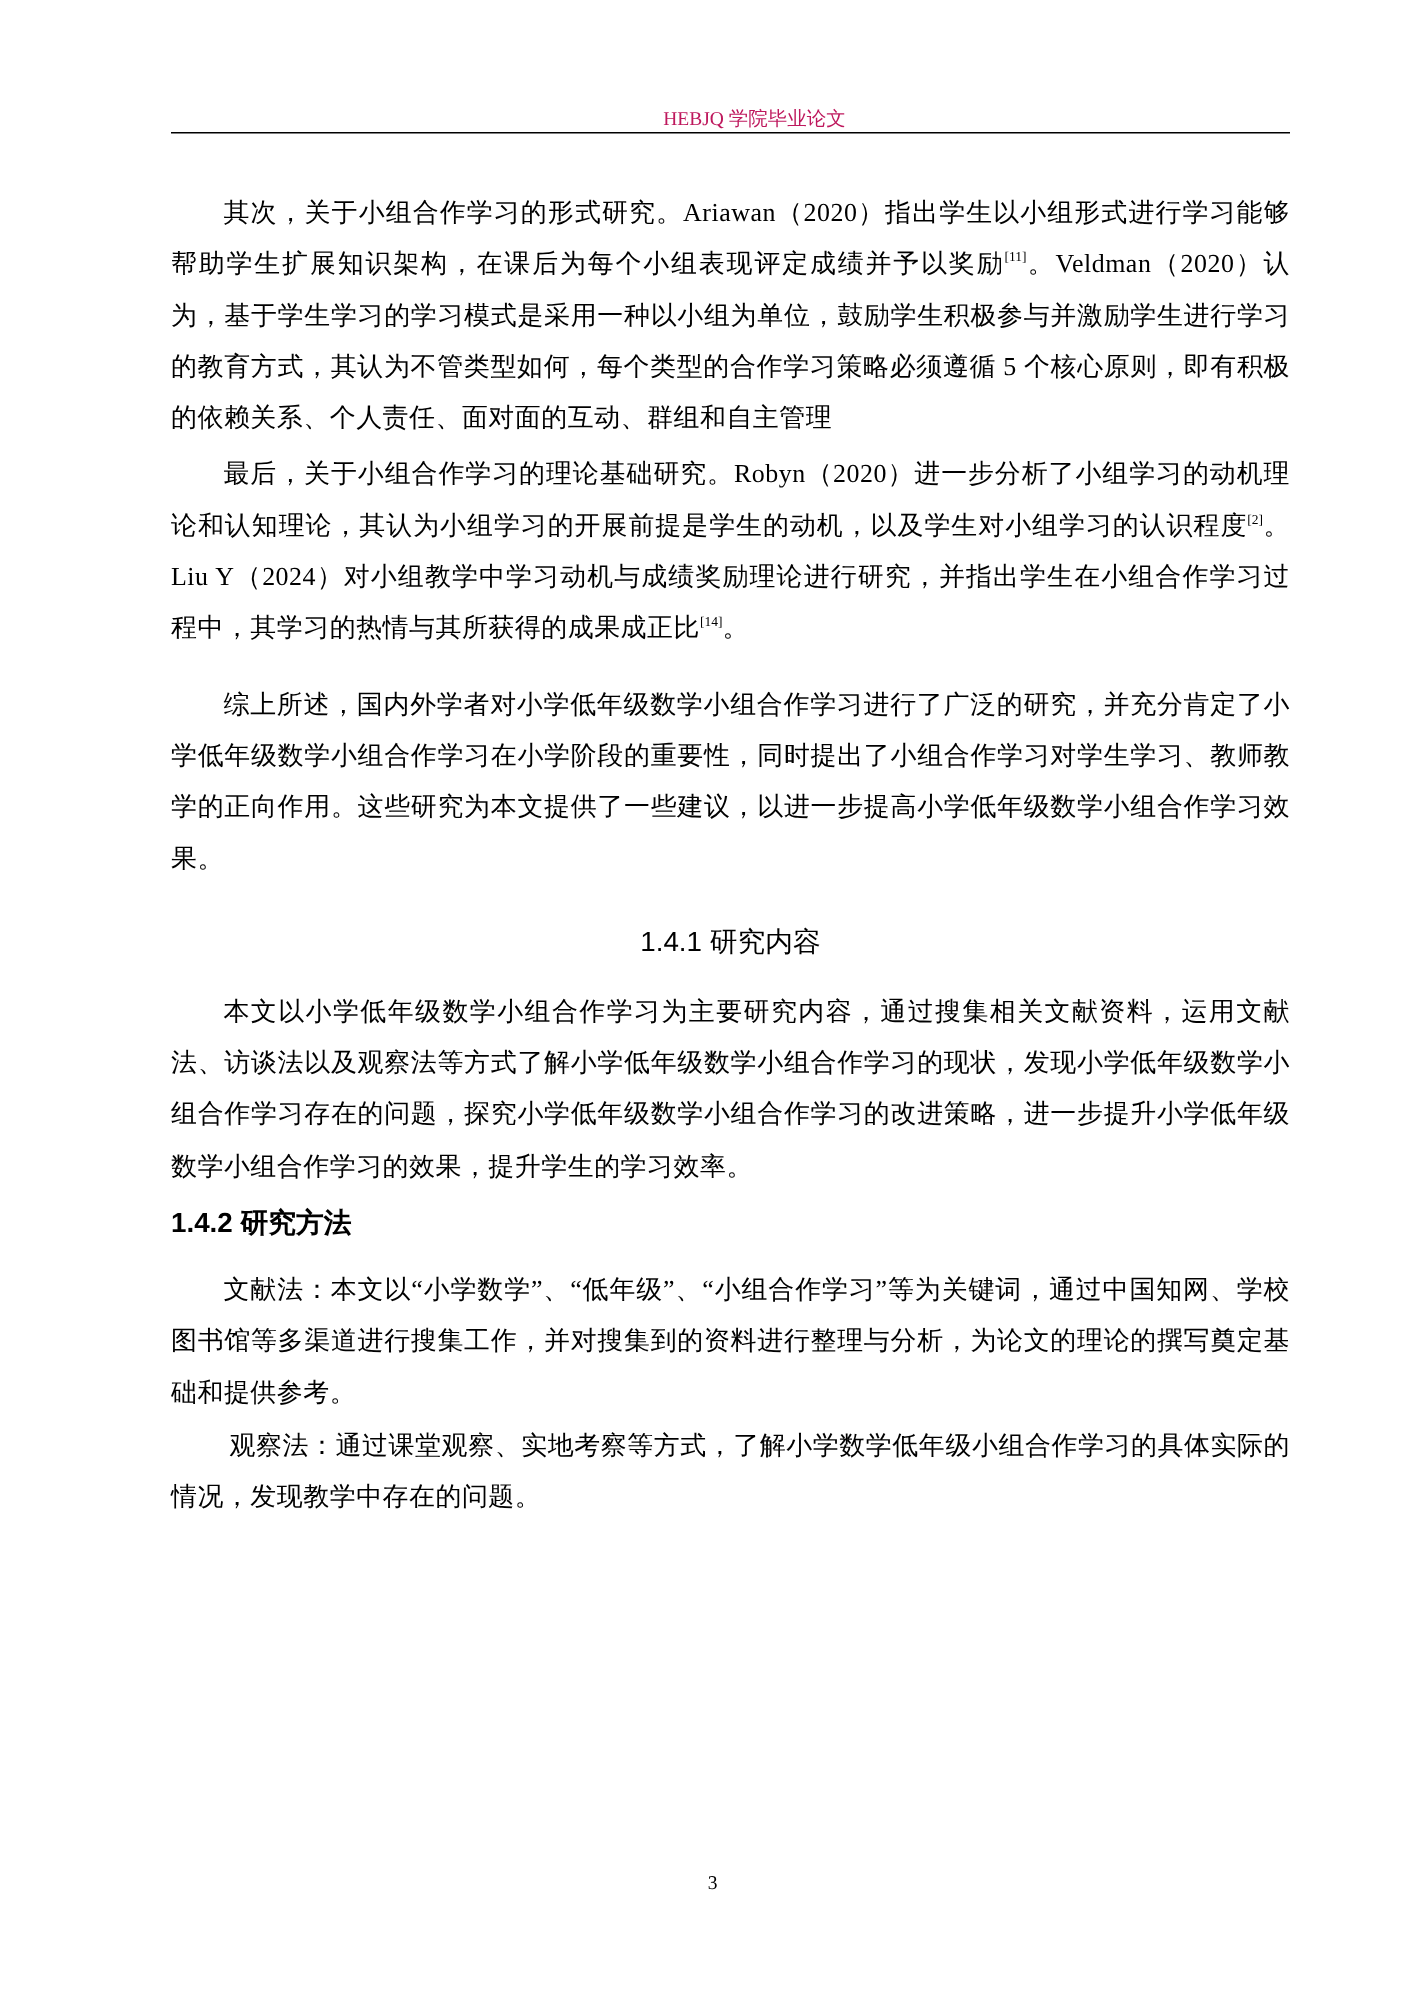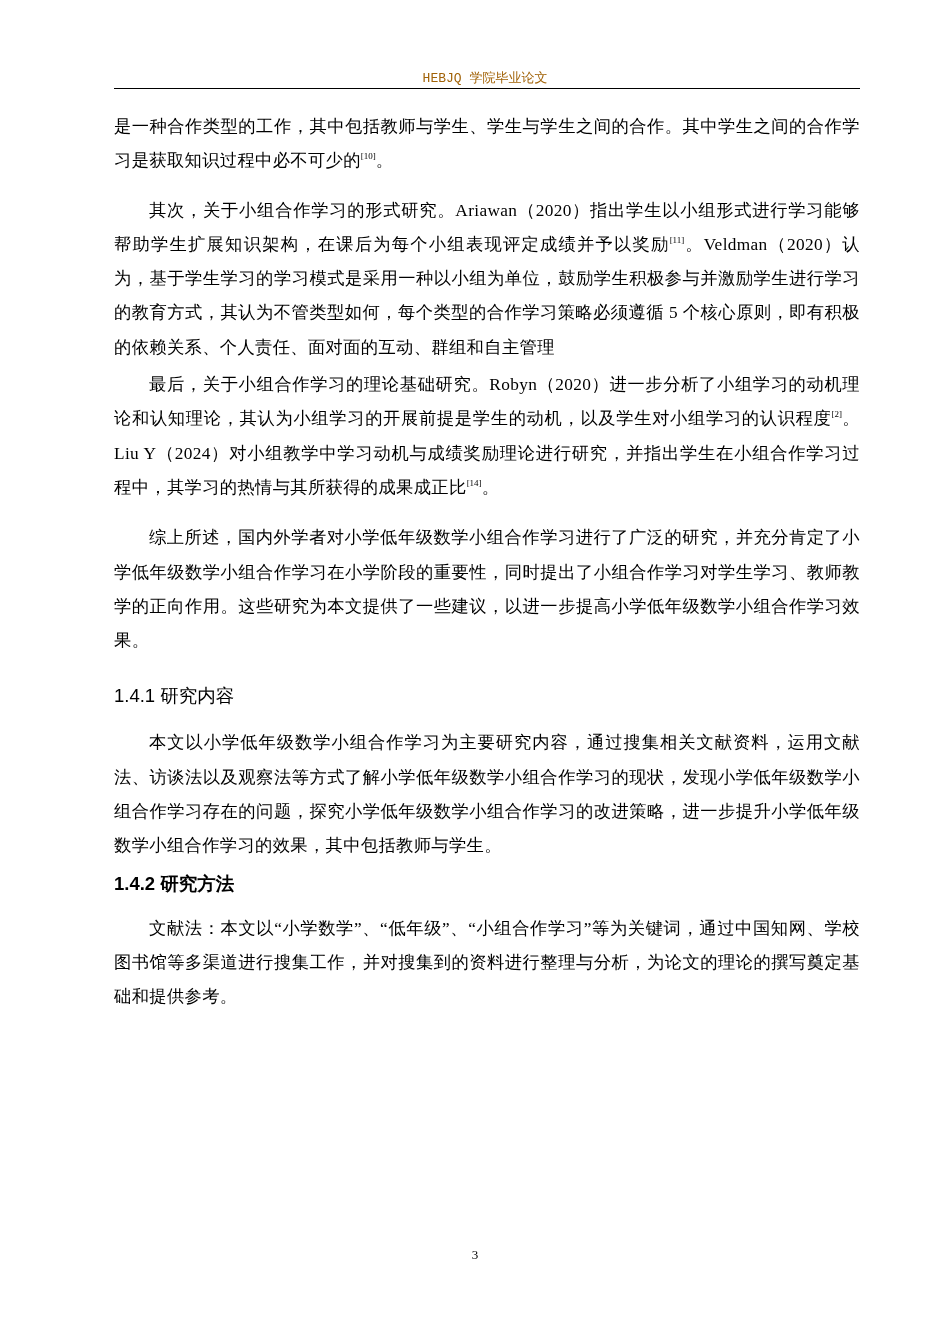--- a/index.html
+++ b/index.html
@@ -17,29 +17,28 @@
     }
     .page {
       position: absolute;
       left: 0; top: 0;
       width: 950px;
       height: 1344px;
       background: #ffffff;
     }
     .header {
       position: absolute;
-      left: 112px;
+      left: 130px;
       top: 70px;
       width: 746px;
       height: 18px;
       text-align: center;
       font-size: 13px;
       line-height: 18px;
-      color: #a16207;
-      font-family: Liberation Mono, monospace;
+      color: #be185d;
     }
     .header-rule {
       position: absolute;
       left: 114px;
       top: 88px;
       width: 746px;
       height: 0;
       border-top: 1px solid #000;
     }
     .body {
@@ -98,35 +97,35 @@
 </head>
 <body>
 
 <div class="page">
 
   <div class="header">HEBJQ 学院毕业论文</div>
   <div class="header-rule"></div>
 
   <div class="body">
 
-    <p class="para" style="margin-bottom:0;"><span>是一种合作类型的工作，其中包括教师与学生、学生与学生之间的合作。其中学生之间的合作学习是获取知识过程中必不可少的</span><sup class="cite">[10]</sup><span>。</span></p>
 
     <p class="para indent" style="margin-top:15px;"><span>其次，关于小组合作学习的形式研究。Ariawan（2020）指出学生以小组形式进行学习能够帮助学生扩展知识架构，在课后为每个小组表现评定成绩并予以奖励</span><sup class="cite">[11]</sup><span>。Veldman（2020）认为，基于学生学习的学习模式是采用一种以小组为单位，鼓励学生积极参与并激励学生进行学习的教育方式，其认为不管类型如何，每个类型的合作学习策略必须遵循 5 个核心原则，即有积极的依赖关系、个人责任、面对面的互动、群组和自主管理</span></p>
 
     <p class="para indent" style="margin-top:3px;"><span>最后，关于小组合作学习的理论基础研究。Robyn（2020）进一步分析了小组学习的动机理论和认知理论，其认为小组学习的开展前提是学生的动机，以及学生对小组学习的认识程度</span><sup class="cite">[2]</sup><span>。Liu Y（2024）对小组教学中学习动机与成绩奖励理论进行研究，并指出学生在小组合作学习过程中，其学习的热情与其所获得的成果成正比</span><sup class="cite">[14]</sup><span>。</span></p>
 
     <p class="para indent" style="margin-top:16px;">综上所述，国内外学者对小学低年级数学小组合作学习进行了广泛的研究，并充分肯定了小学低年级数学小组合作学习在小学阶段的重要性，同时提出了小组合作学习对学生学习、教师教学的正向作用。这些研究为本文提供了一些建议，以进一步提高小学低年级数学小组合作学习效果。</p>
 
 
-    <h3 class="h-sub" style="margin-top:24px;">1.4.1  研究内容</h3>
+    <h3 class="h-sub" style="margin-top:24px;text-align:center;">1.4.1  研究内容</h3>
 
-    <p class="para indent" style="margin-top:16px;">本文以小学低年级数学小组合作学习为主要研究内容，通过搜集相关文献资料，运用文献法、访谈法以及观察法等方式了解小学低年级数学小组合作学习的现状，发现小学低年级数学小组合作学习存在的问题，探究小学低年级数学小组合作学习的改进策略，进一步提升小学低年级数学小组合作学习的效果，其中包括教师与学生。</p>
+    <p class="para indent" style="margin-top:16px;">本文以小学低年级数学小组合作学习为主要研究内容，通过搜集相关文献资料，运用文献法、访谈法以及观察法等方式了解小学低年级数学小组合作学习的现状，发现小学低年级数学小组合作学习存在的问题，探究小学低年级数学小组合作学习的改进策略，进一步提升小学低年级数学小组合作学习的效果，提升学生的学习效率。</p>
 
     <h3 class="h-sub" style="margin-top:6px;font-weight:bold;">1.4.2 研究方法</h3>
 
     <p class="para indent" style="margin-top:14px;">文献法：本文以“小学数学”、“低年级”、“小组合作学习”等为关键词，通过中国知网、学校图书馆等多渠道进行搜集工作，并对搜集到的资料进行整理与分析，为论文的理论的撰写奠定基础和提供参考。</p>
 
+    <p class="para indent-obs" style="margin-top:1px;">观察法：通过课堂观察、实地考察等方式，了解小学数学低年级小组合作学习的具体实际的情况，发现教学中存在的问题。</p>
 
   </div>
 
   <div class="page-number">3</div>
 
 </div>
 
 </body></html>

